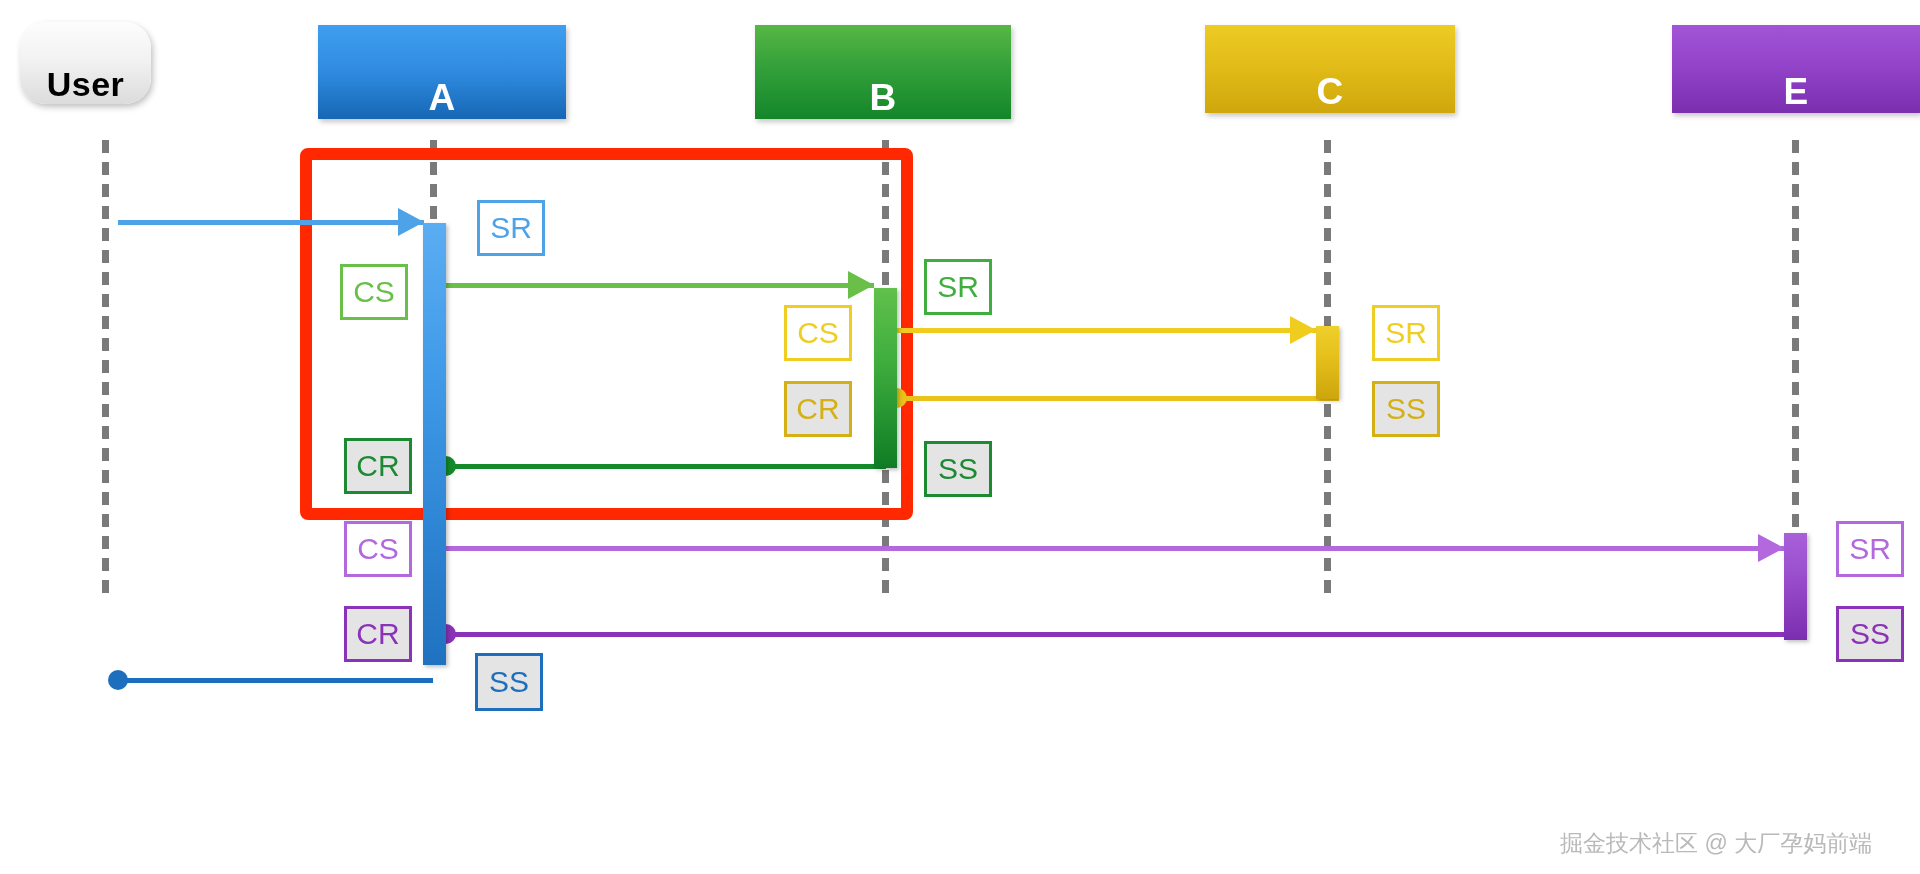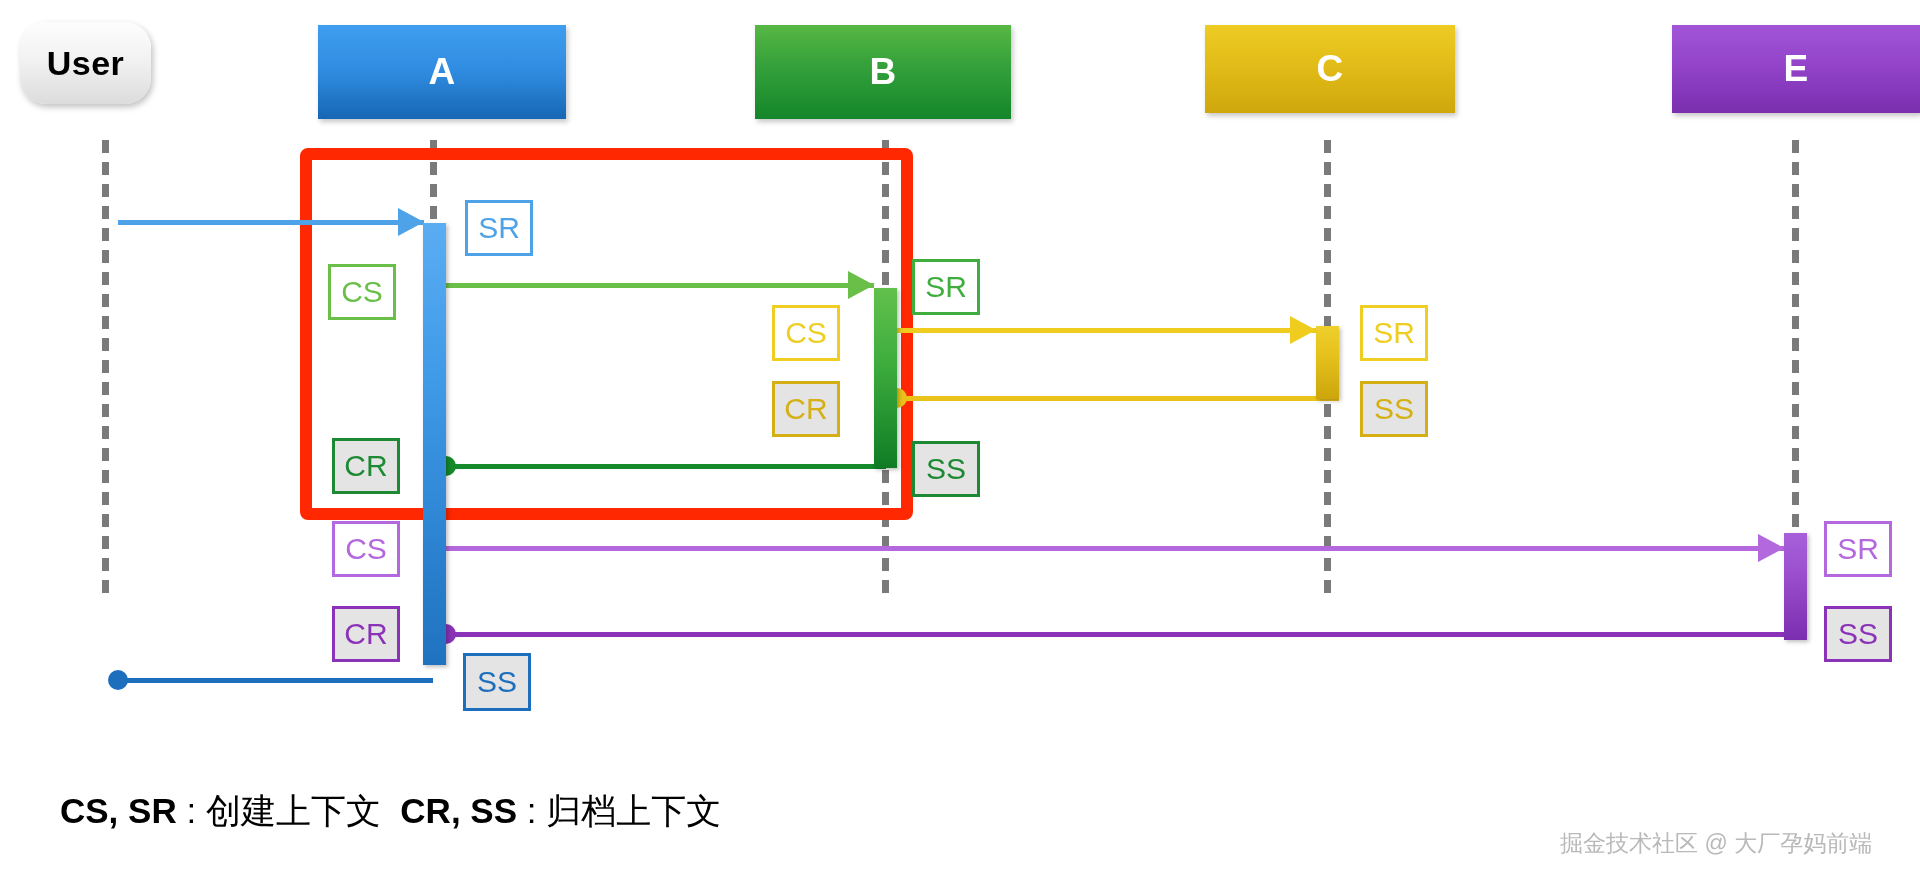--- a/index.html
+++ b/index.html
@@ -1,21 +1,21 @@
 <!DOCTYPE html>
 <html><head>
 <meta charset="utf-8">
 <style>
   html,body{margin:0;padding:0;background:#ffffff;}
   body{width:1920px;height:874px;position:relative;overflow:hidden;
        font-family:"Liberation Sans","DejaVu Sans",sans-serif;}
   #stage{position:absolute;left:0;top:0;width:1920px;height:874px;}
 
   
-  .phead{position:absolute;display:flex;align-items:center;justify-content:center;
+  .phead{position:absolute;display:flex;align-items:flex-end;justify-content:center;
          color:#ffffff;font-weight:bold;font-size:37px;letter-spacing:.5px;
          box-shadow:2px 3px 5px rgba(0,0,0,.22);}
   .phead.user{color:#000000;border-radius:26px;font-size:34px;
               background:linear-gradient(180deg,#fdfdfd 0%,#f2f2f2 45%,#dcdcdc 100%);
               box-shadow:2px 3px 6px rgba(0,0,0,.25);}
   .phead.a{background:linear-gradient(180deg,#3f9ef0 0%,#2f8bdf 50%,#1667b5 100%);}
   .phead.b{background:linear-gradient(180deg,#57b744 0%,#33a03a 45%,#14862a 100%);}
   .phead.c{background:linear-gradient(180deg,#edcc24 0%,#e2bc18 45%,#cfa70d 100%);}
   .phead.e{background:linear-gradient(180deg,#a155d6 0%,#9344ca 45%,#7a2fae 100%);}
 
@@ -33,21 +33,21 @@
 
   
   .msgline{position:absolute;height:5px;}
   .arrowhead{position:absolute;width:0;height:0;
              border-top:14px solid transparent;border-bottom:14px solid transparent;}
   .ballhead{position:absolute;width:20px;height:20px;border-radius:50%;}
 
   
   .tag{position:absolute;display:flex;align-items:center;justify-content:center;
        font-size:30px;border-width:3px;border-style:solid;background:#ffffff;
-       box-sizing:border-box;}
+       box-sizing:border-box;margin-left:12px;}
   .tag.filled{background:#e4e4e4;align-items:center;}
 
   
   #redframe{position:absolute;border:12px solid #ff2800;border-radius:8px;
             box-sizing:border-box;background:transparent;}
 
   
   #legend{position:absolute;font-size:35px;color:#000000;white-space:pre;}
   #legend b{font-weight:bold;}
   #watermark{position:absolute;font-size:23px;color:#b9b9b9;white-space:pre;}
@@ -132,15 +132,14 @@
     </div>
     <div class="tag filled" style="left: 1360px; top: 381px; width: 68px; height: 56px; border-color: rgb(212, 176, 21); color: rgb(212, 176, 21);">
       <span>SS</span>
     </div>
     <div class="tag" style="left: 1824px; top: 521px; width: 68px; height: 56px; border-color: rgb(179, 104, 221); color: rgb(179, 104, 221);">
       <span>SR</span>
     </div>
     <div class="tag filled" style="left: 1824px; top: 606px; width: 68px; height: 56px; border-color: rgb(138, 51, 184); color: rgb(138, 51, 184);">
       <span>SS</span>
     </div>
-    <div id="legend" style="left: 60px; top: 788px;"><b>CS, SR</b> : 创建上下文  <b>CR, SS</b> : 归档上下文</div>
     <div id="watermark" style="left: 1560px; top: 828px;">掘金技术社区 @ 大厂孕妈前端</div>
   </div>
 
 </body></html>

